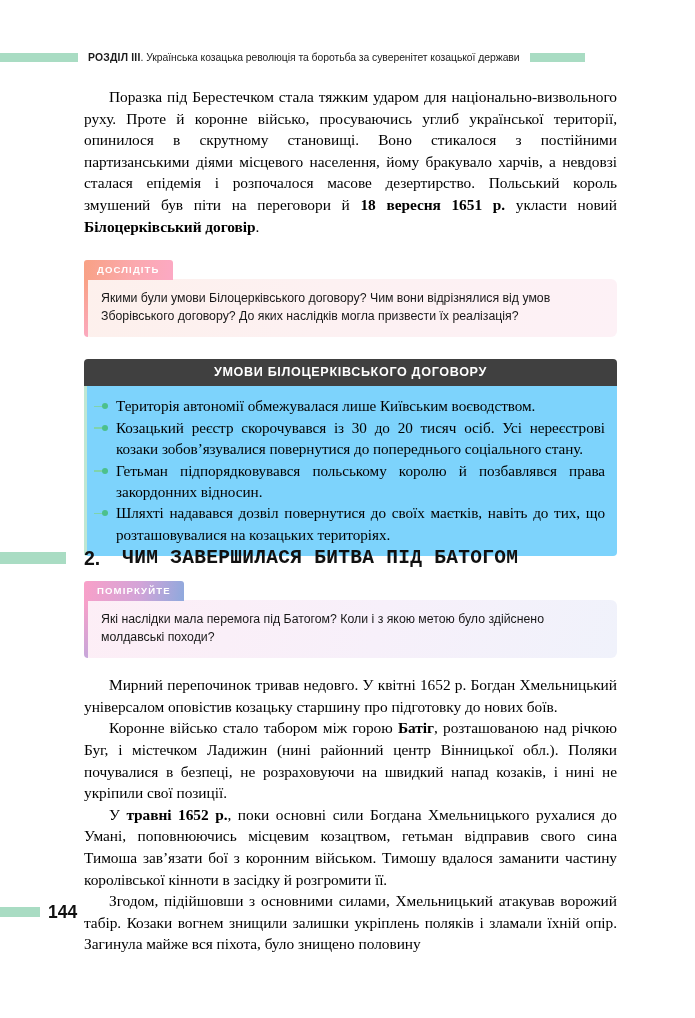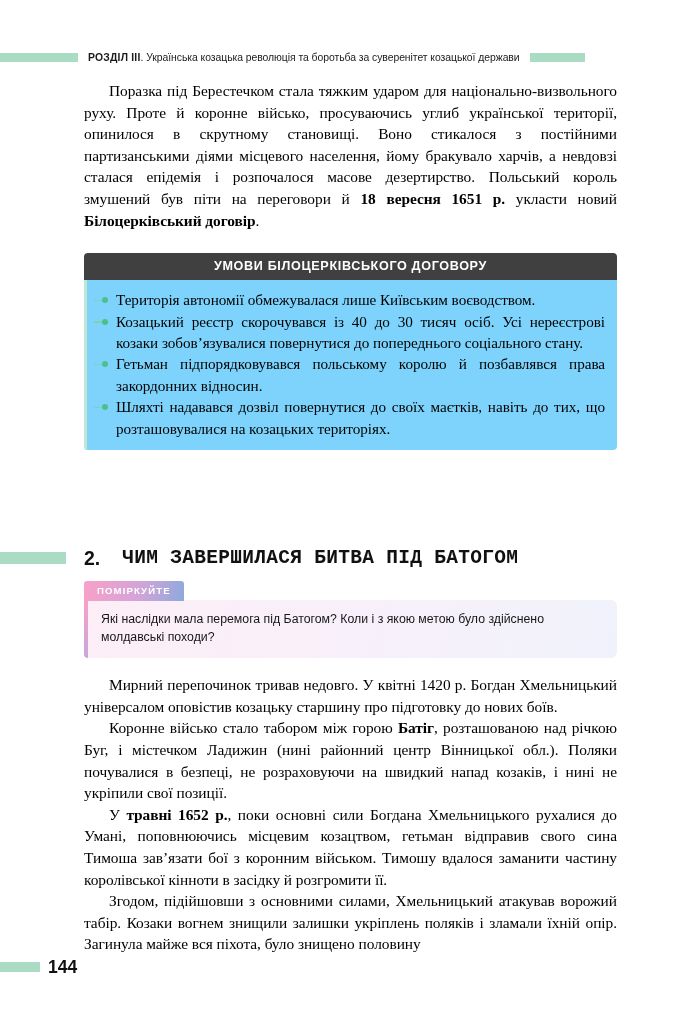--- a/index.html
+++ b/index.html
@@ -55,21 +55,21 @@
     white-space: nowrap;
   }
   .runhead-text b {
     font-weight: bold;
     letter-spacing: 0.2px;
   }
 
   
   .content {
     position: absolute;
-    top: 80px;
+    top: 86px;
     left: 84px;
     width: 533px;
   }
 
   p.body {
     margin: 0;
     font-size: 15.4px;
     line-height: 21.6px;
     text-align: justify;
     text-indent: 25px;
@@ -246,21 +246,21 @@
     top: 580px;
     left: 84px;
     width: 533px;
   }
   .content-lower .callout { margin-top: 0; }
 
   
   .folio {
     position: absolute;
     left: 0;
-    top: 956px;
+    top: 901px;
     display: flex;
     align-items: center;
     height: 22px;
     justify-content: space-between;
   }
   .folio-bar {
     width: 40px;
     height: 10px;
     background: #a9dcc3;
     flex: 0 0 auto;
@@ -284,33 +284,37 @@
     <div class="runhead-text">
       <b>РОЗДІЛ III</b><span>. </span><span>Українська козацька революція та боротьба за суверенітет козацької держави</span>
     </div>
     <div class="runhead-bar-right"></div>
   </div>
 
   <div class="content">
 
     <p class="body"><span>Поразка під Берестечком стала тяжким ударом для національно-визвольного руху. Проте й коронне військо, просуваючись углиб української території, опинилося в скрутному становищі. Воно стикалося з постійними партизанськими діями місцевого населення, йому бракувало харчів, а невдовзі сталася епідемія і розпочалося масове дезертирство. Польський король змушений був піти на переговори й </span><b>18 вересня 1651 р.</b><span> укласти новий </span><b>Білоцерківський договір</b><span>.</span></p>
 
+    <div class="callout">
+      <div class="callout-tab tab-research">ДОСЛІДІТЬ</div>
+      <div class="callout-box box-research">Якими були умови Білоцерківського договору? Чим вони відрізнялися від умов Зборівського договору? До яких наслідків могла призвести їх реалізація?</div>
+    </div>
 
     <div class="terms">
       <div class="terms-title">УМОВИ БІЛОЦЕРКІВСЬКОГО ДОГОВОРУ</div>
       <div class="terms-body">
         <ul class="terms-list">
             <li><span class="bullet">
                 <span class="dash"></span>
                 <span class="dot"></span>
               </span><span>Територія автономії обмежувалася лише Київським воєводством.</span></li>
             <li><span class="bullet">
                 <span class="dash"></span>
                 <span class="dot"></span>
-              </span><span>Козацький реєстр скорочувався із 40 до 30 тисяч осіб. Усі нереєстрові козаки зобов’язувалися повернутися до попереднього соціального стану.</span></li>
+              </span><span>Козацький реєстр скорочувався із 30 до 20 тисяч осіб. Усі нереєстрові козаки зобов’язувалися повернутися до попереднього соціального стану.</span></li>
             <li><span class="bullet">
                 <span class="dash"></span>
                 <span class="dot"></span>
               </span><span>Гетьман підпорядковувався польському королю й позбавлявся права закордонних відносин.</span></li>
             <li><span class="bullet">
                 <span class="dash"></span>
                 <span class="dot"></span>
               </span><span>Шляхті надавався дозвіл повернутися до своїх маєтків, навіть до тих, що розташовувалися на козацьких територіях.</span></li>
           </ul>
       </div>
@@ -324,21 +328,21 @@
     <div class="section-title">ЧИМ ЗАВЕРШИЛАСЯ БИТВА ПІД БАТОГОМ</div>
   </div>
 
   <div class="content-lower">
 
     <div class="callout">
       <div class="callout-tab tab-think">ПОМІРКУЙТЕ</div>
       <div class="callout-box box-think">Які наслідки мала перемога під Батогом? Коли і з якою метою було здійснено молдавські походи?</div>
     </div>
 
-    <p class="body" style="margin-top:16px;"><span>Мирний перепочинок тривав недовго. У квітні 1420 р. Богдан Хмельницький універсалом оповістив козацьку старшину про підготовку до нових боїв.</span></p>
+    <p class="body" style="margin-top:16px;"><span>Мирний перепочинок тривав недовго. У квітні 1652 р. Богдан Хмельницький універсалом оповістив козацьку старшину про підготовку до нових боїв.</span></p>
     <p class="body"><span>Коронне військо стало табором між горою </span><b>Батіг</b><span>, розташованою над річкою Буг, і містечком Ладижин (нині районний центр Вінницької обл.). Поляки почувалися в безпеці, не розраховуючи на швидкий напад козаків, і нині не укріпили свої позиції.</span></p>
     <p class="body"><span>У </span><b>травні 1652 р.</b><span>, поки основні сили Богдана Хмельницького рухалися до Умані, поповнюючись місцевим козацтвом, гетьман відправив свого сина Тимоша зав’язати бої з коронним військом. Тимошу вдалося заманити частину королівської кінноти в засідку й розгромити її.</span></p>
     <p class="body"><span>Згодом, підійшовши з основними силами, Хмельницький атакував ворожий табір. Козаки вогнем знищили залишки укріплень поляків і зламали їхній опір. Загинула майже вся піхота, було знищено половину</span></p>
 
   </div>
 
   <div class="folio">
     <div class="folio-bar"></div>
     <div class="folio-num">144</div>
   </div>

